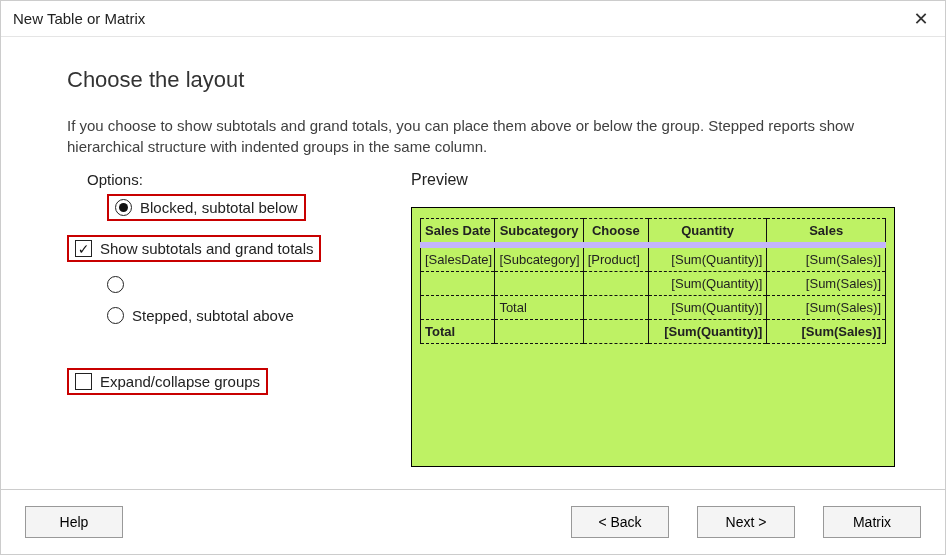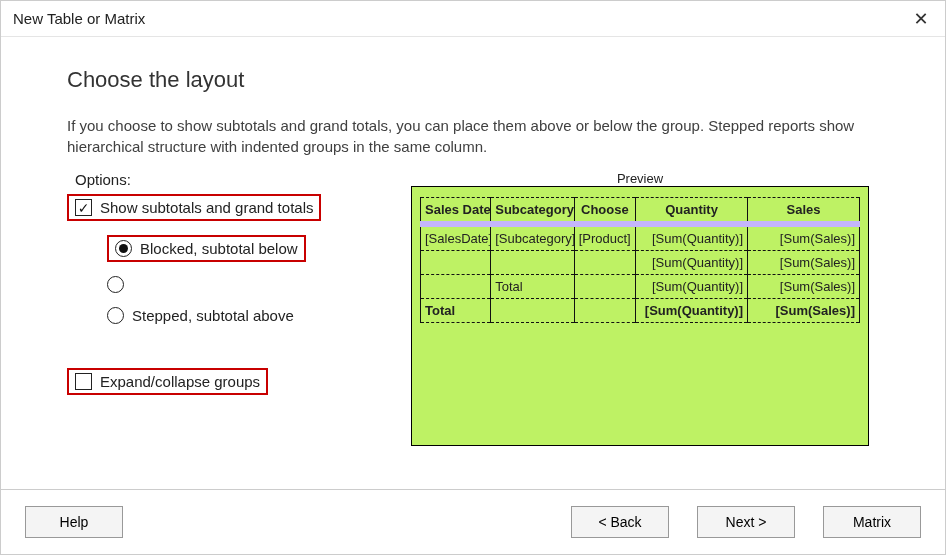--- a/index.html
+++ b/index.html
@@ -19,40 +19,40 @@
     align-items: center;
     justify-content: space-between;
     height: 36px;
     padding: 0 4px 0 12px;
     border-bottom: 1px solid #e5e5e5;
     font-size: 15px;
   }
   .titlebar .title { font-weight: 400; }
   .close-x { width: 40px; text-align:center; font-size: 18px; color:#333; cursor:pointer; line-height: 36px;}
   .content {
-    padding: 30px 76px 10px 66px;
+    padding: 30px 50px 10px 66px;
     height: 452px;
   }
   .heading {
     font-size: 22px;
     color: #333;
     margin-bottom: 22px;
   }
   .desc {
     font-size: 15px;
     color: #404040;
     line-height: 1.4;
     margin-bottom: 14px;
     max-width: 820px;
   }
   .cols { display:flex; gap: 24px; align-items:flex-start;}
   .left { flex: 0 0 320px; }
   .right { flex: 1; }
-  .options-label { font-size: 15px; margin-left: 8px; margin-bottom: 6px; }
-  .preview-label { font-size: 13px; text-align:center; margin-bottom: 0; display:block;}
+  .options-label { font-size: 15px; margin-left: 20px; margin-bottom: 6px; }
+  .preview-label { font-size: 16px; margin-bottom: 18px; display:block;}
   .hl {
     border: 2.5px solid #c80000;
     padding: 3px 6px;
     display: inline-flex;
     align-items: center;
     gap: 8px;
   }
   .opt-row {
     display: flex;
     align-items: center;
@@ -153,31 +153,31 @@
 </div>
 
 <div class="content">
   <div class="heading">Choose the layout</div>
   <div class="desc">If you choose to show subtotals and grand totals, you can place them above or below the group. Stepped reports show hierarchical structure with indented groups in the same column.</div>
 
   <div class="cols">
     <div class="left">
       <div class="options-label">Options:</div>
 
+      <div class="opt-row indented">
+        <span class="hl">
+          <span class="rad selected"></span>
+          <span>Blocked, subtotal below</span>
+        </span>
+      </div>
+
       <div class="opt-row">
         <span class="hl">
           <span class="chk checked"></span>
           <span>Show subtotals and grand totals</span>
-        </span>
-      </div>
-
-      <div class="opt-row indented">
-        <span class="hl">
-          <span class="rad selected"></span>
-          <span>Blocked, subtotal below</span>
         </span>
       </div>
 
       <div class="opt-row indented">
         <span class="rad"></span>
       </div>
 
       <div class="opt-row indented">
         <span class="rad"></span>
         <span>Stepped, subtotal above</span>

